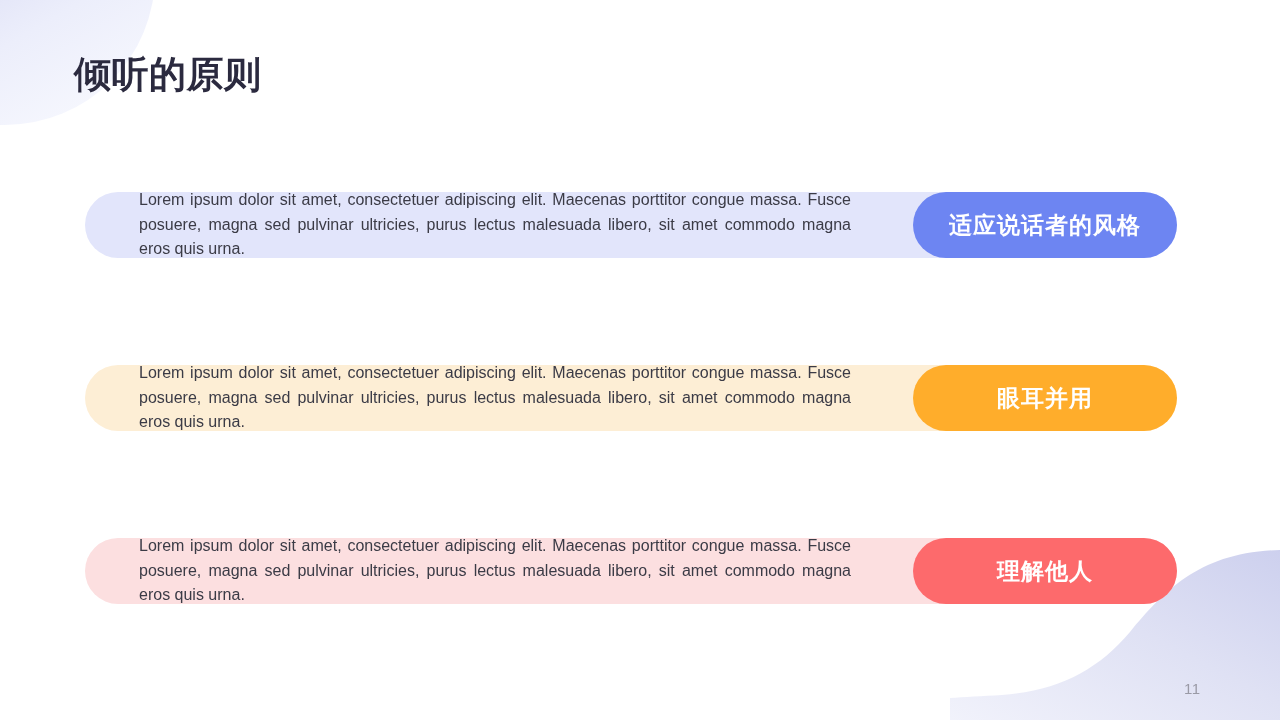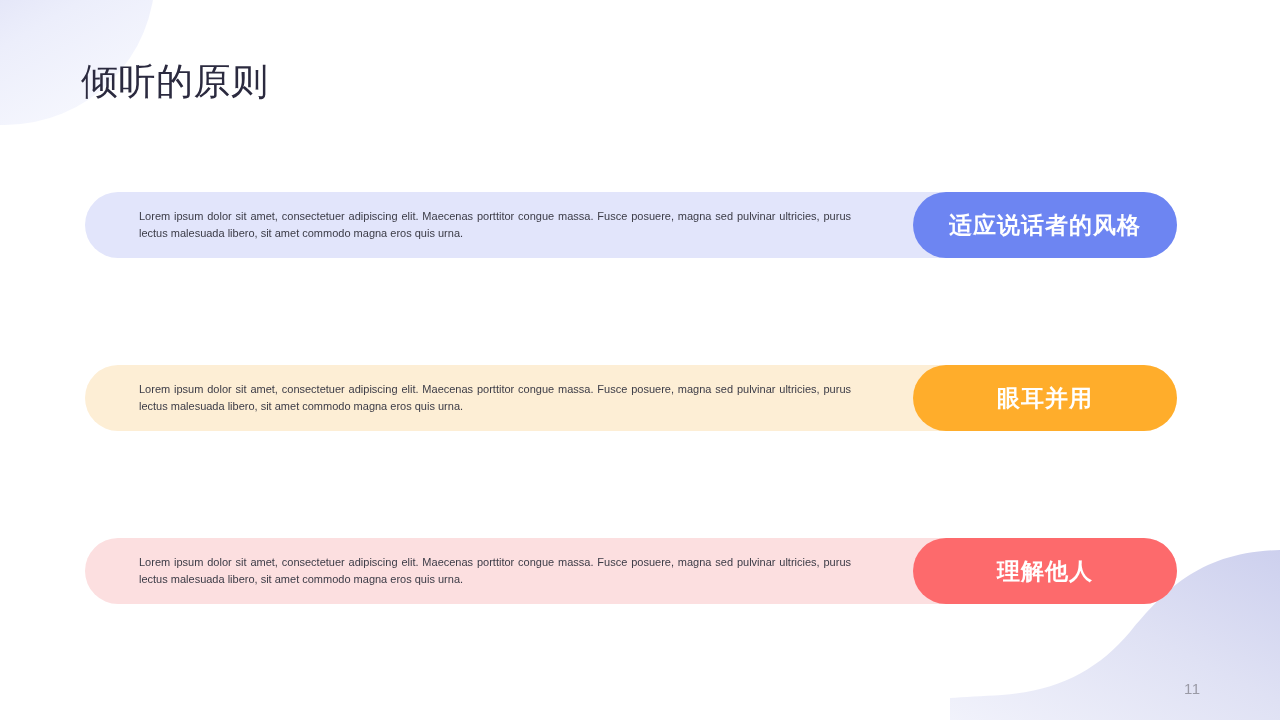--- a/index.html
+++ b/index.html
@@ -45,24 +45,24 @@
     display: block;
     width: 100%;
     height: 100%;
   }
 
   
   .page-title {
     position: absolute;
     left: 74px;
     top: 53px;
-    margin: 7px;
+    margin: 0;
     font-size: 37px;
     line-height: 1.2;
-    font-weight: normal;
+    font-weight: bold;
     letter-spacing: 0.5px;
     color: #2b2a3f;
     white-space: nowrap;
   }
 
   
   .rows {
     position: absolute;
     left: 0;
     top: 0;
@@ -92,21 +92,21 @@
     position: absolute;
     left: 54px;
     top: 0;
     width: 712px;
     height: 66px;
     display: flex;
     align-items: center;
   }
   .row-body-text {
     margin: 0;
-    font-size: 11px;
+    font-size: 16px;
     line-height: 1.55;
     color: #3b3b46;
     text-align: justify;
     text-justify: inter-word;
   }
 
   .row-pill {
     position: absolute;
     top: 0;
     left: 828px;

